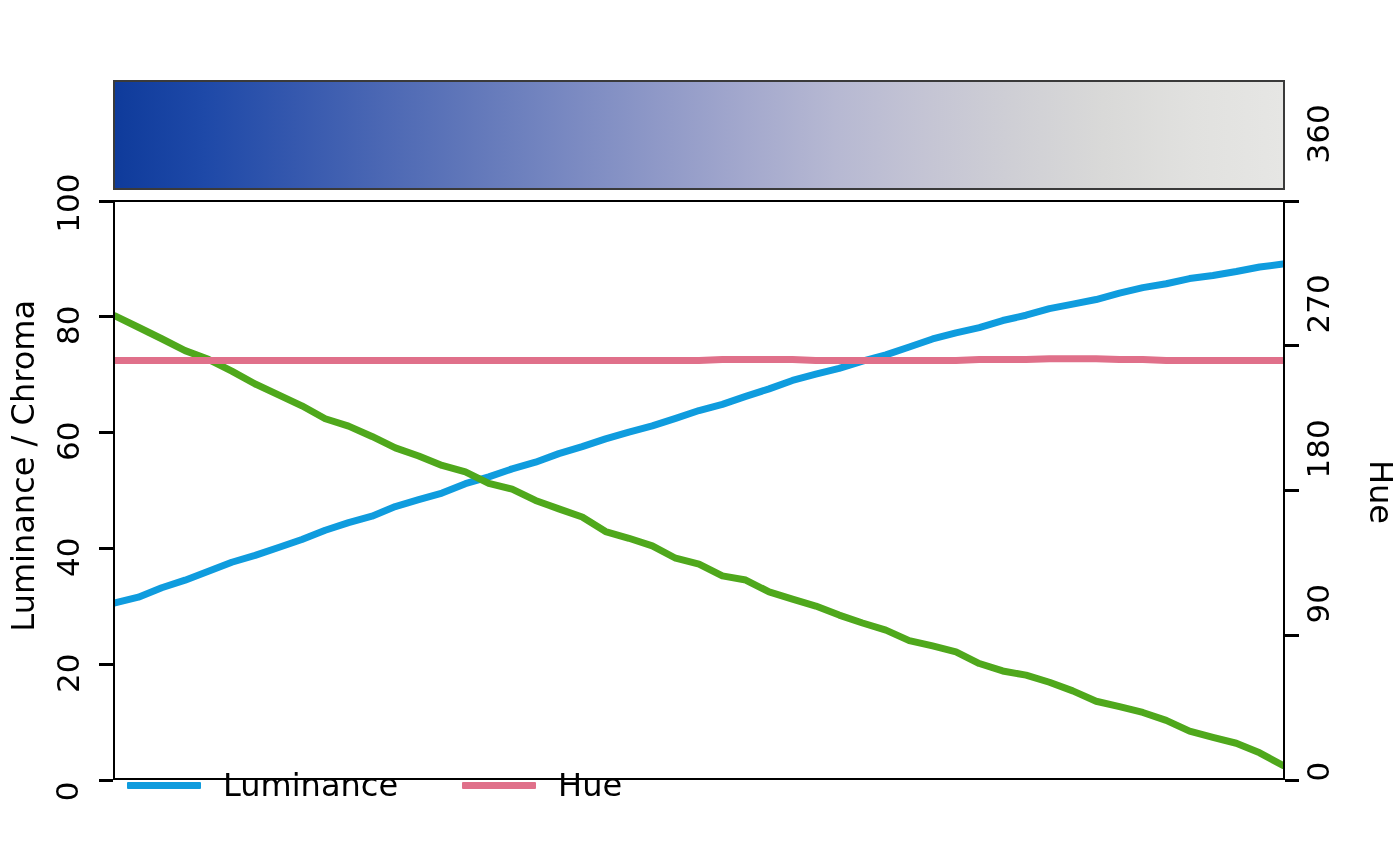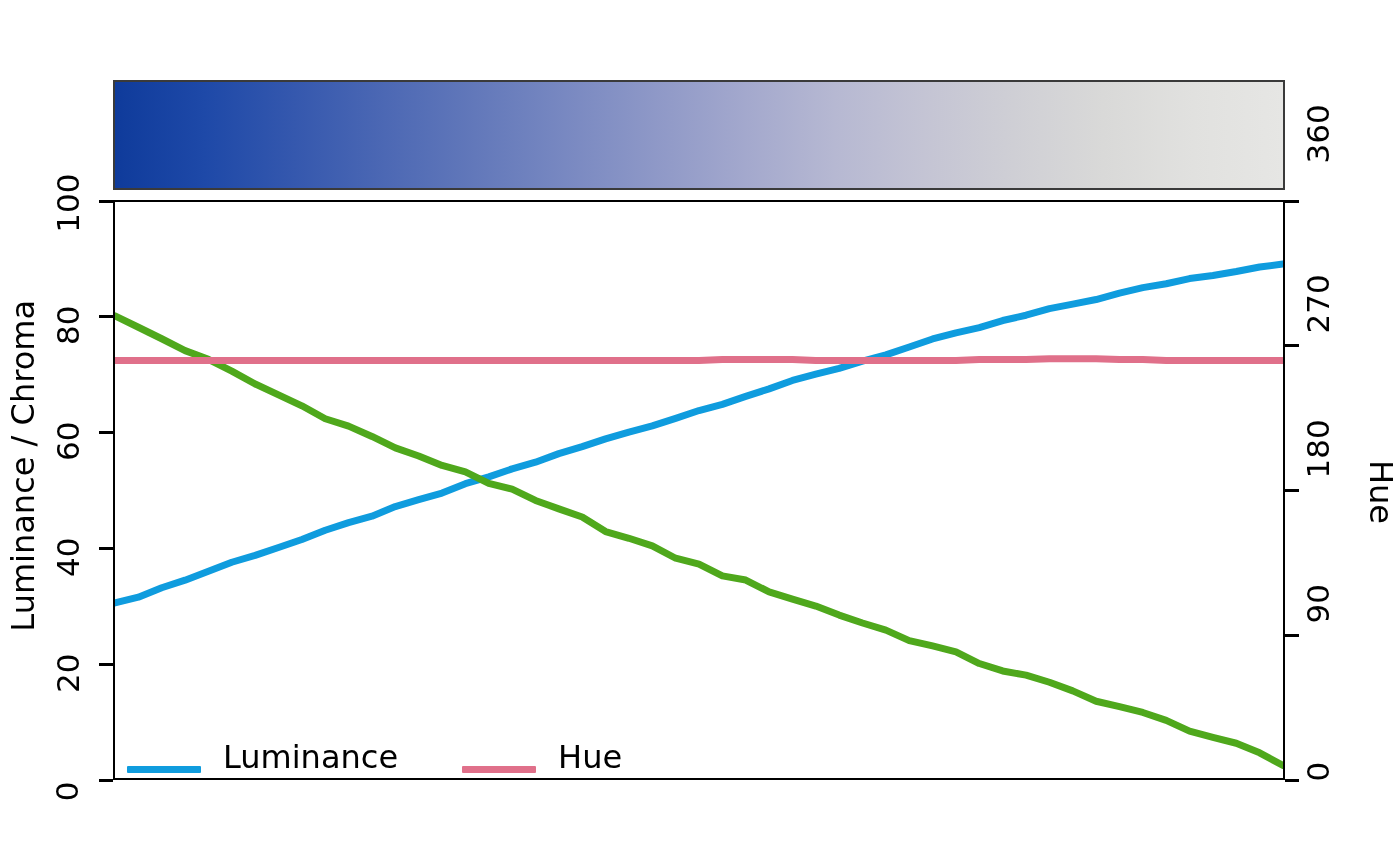--- a/index.html
+++ b/index.html
@@ -117,21 +117,22 @@
   #legend {
     position: absolute;
     left: 127px;
     top: 741px;
     display: flex;
     align-items: center;
     gap: 0px;
   }
   .legend-entry {
     display: flex;
-    align-items: flex-end;
+    align-items: center;
+    margin-top: 28px;
   }
   .legend-swatch {
     width: 74px;
     height: 7px;
     border-radius: 1px;
     margin-right: 22px;
   }
   .legend-label {
     font-size: 32px;
     color: #000;

